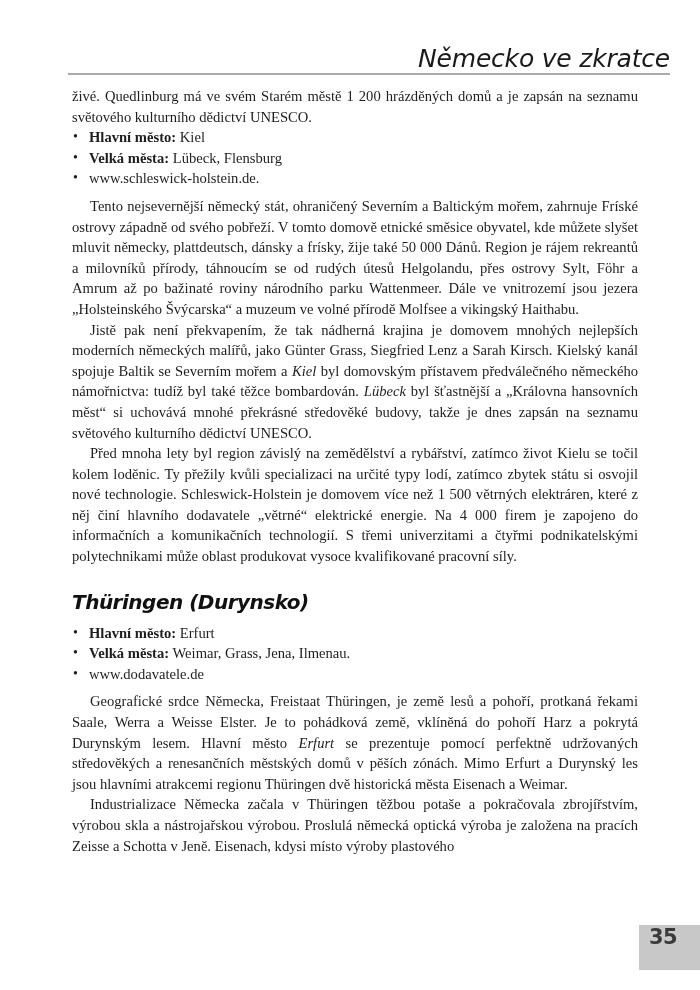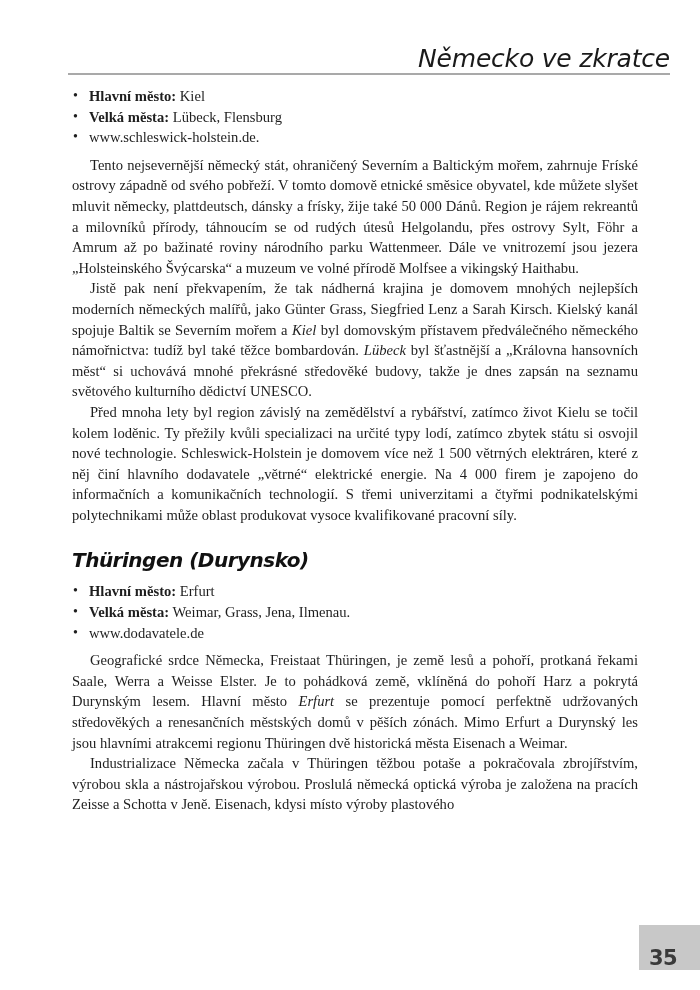--- a/index.html
+++ b/index.html
@@ -33,34 +33,35 @@
     }
     ul { list-style: none; margin: 0 0 7px 0; padding: 0; }
     ul li { position: relative; padding-left: 17px; line-height: 20.6px; }
     ul li .bullet { position: absolute; left: 1px; top: 0; font-size: 14px; }
     ul li b { font-weight: bold; }
     em { font-style: italic; }
     h2.second { margin-top: 22px; }
     .page-number-box {
       position: absolute; left: 639px; top: 925px; width: 61px; height: 45px;
       background: #c8c8c8;
-      display: flex; align-items: flex-end; padding-left: 10px; box-sizing: border-box;
+      display: flex; align-items: flex-start; padding-left: 10px; box-sizing: border-box;
     }
     .page-number {
       font-family: "DejaVu Sans", "Liberation Sans", sans-serif;
       font-weight: bold; font-size: 21px; color: #3a3a3a; letter-spacing: -0.5px;
     }
   </style>
 </head>
 <body>
 
 <div class="running-head">Německo ve zkratce</div>
 <div class="head-rule"></div>
 
 <div class="content">
+  <p>živé. Quedlinburg má ve svém Starém městě 1 200 hrázděných domů a je zapsán na seznamu světového kulturního dědictví UNESCO.</p>
 
   <ul>
     <li><span class="bullet">•</span><b>Hlavní město:</b><span> Kiel</span></li>
     <li><span class="bullet">•</span><b>Velká města:</b><span> Lübeck, Flensburg</span></li>
     <li><span class="bullet">•</span><span>www.schleswick-holstein.de.</span></li>
   </ul>
   <p class="indent">Tento nejsevernější německý stát, ohraničený Severním a Baltickým mořem, zahrnuje Fríské ostrovy západně od svého pobřeží. V tomto domově etnické směsice obyvatel, kde můžete slyšet mluvit německy, plattdeutsch, dánsky a frísky, žije také 50 000 Dánů. Region je rájem rekreantů a milovníků přírody, táhnoucím se od rudých útesů Helgolandu, přes ostrovy Sylt, Föhr a Amrum až po bažinaté roviny národního parku Wattenmeer. Dále ve vnitrozemí jsou jezera „Holsteinského Švýcarska“ a muzeum ve volné přírodě Molfsee a vikingský Haithabu.</p>
   <p class="indent"><span>Jistě pak není překvapením, že tak nádherná krajina je domovem mnohých nejlepších moderních německých malířů, jako Günter Grass, Siegfried Lenz a Sarah Kirsch. Kielský kanál spojuje Baltik se Severním mořem a </span><em>Kiel</em><span> byl domovským přístavem předválečného německého námořnictva: tudíž byl také těžce bombardován. </span><em>Lübeck</em><span> byl šťastnější a „Královna hansovních měst“ si uchovává mnohé překrásné středověké budovy, takže je dnes zapsán na seznamu světového kulturního dědictví UNESCO.</span></p>
   <p class="indent">Před mnoha lety byl region závislý na zemědělství a rybářství, zatímco život Kielu se točil kolem loděnic. Ty přežily kvůli specializaci na určité typy lodí, zatímco zbytek státu si osvojil nové technologie. Schleswick-Holstein je domovem více než 1 500 větrných elektráren, které z něj činí hlavního dodavatele „větrné“ elektrické energie. Na 4 000 firem je zapojeno do informačních a komunikačních technologií. S třemi univerzitami a čtyřmi podnikatelskými polytechnikami může oblast produkovat vysoce kvalifikované pracovní síly.</p>
 

